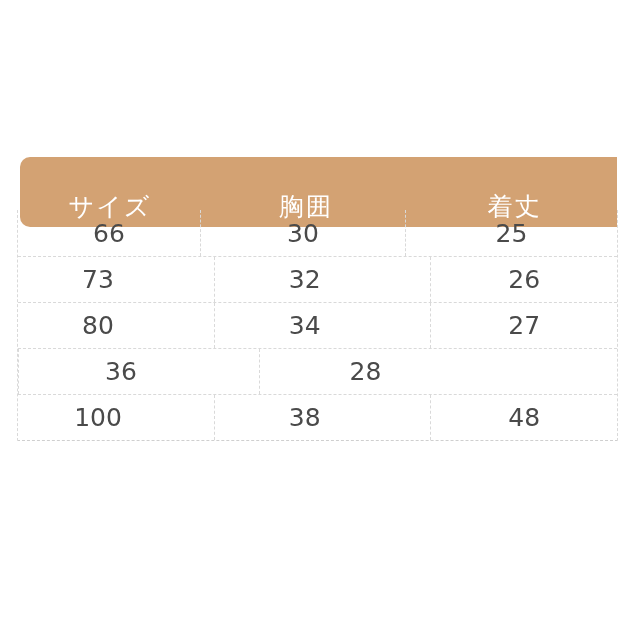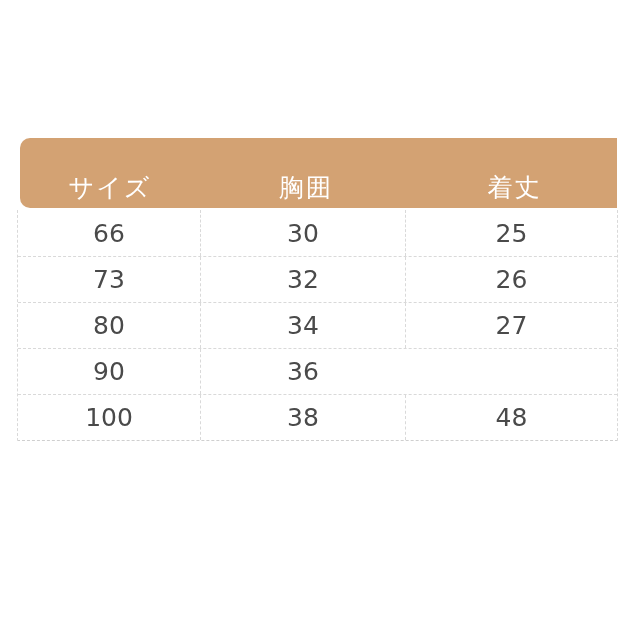--- a/index.html
+++ b/index.html
@@ -20,21 +20,21 @@
     left: 0;
     top: 0;
     width: 640px;
     height: 640px;
   }
 
   
   .chart-header {
     position: absolute;
     left: 20px;
-    top: 138px;
+    top: 157px;
     width: 597px;
     height: 70px;
     background: #d3a273;
     border-radius: 10px 0 0 10px;
     display: flex;
     align-items: flex-end;
     box-sizing: border-box;
     padding-bottom: 8px;
   }
   .chart-header .hcell {
@@ -62,20 +62,21 @@
     border-bottom: 1px dashed #cfcfcf;
     box-sizing: border-box;
   }
   .chart-row {
     display: flex;
     height: 46px;
     box-sizing: border-box;
   }
   .chart-row + .chart-row {
     border-top: 1px dashed #d9d9d9;
+    gap: 36px;
   }
   .chart-cell {
     display: flex;
     align-items: center;
     justify-content: center;
     font-size: 25px;
     color: #4a4a4a;
     box-sizing: border-box;
     font-family: "DejaVu Sans", "Liberation Sans", sans-serif;
   }
@@ -108,22 +109,22 @@
       <div class="chart-cell c2">26</div>
     </div>
 
     <div class="chart-row">
       <div class="chart-cell c0">80</div>
       <div class="chart-cell c1">34</div>
       <div class="chart-cell c2">27</div>
     </div>
 
     <div class="chart-row">
-      <div class="chart-cell c0">90</div>
       <div class="chart-cell c1">36</div>
+      <div class="chart-cell c2">28</div>
     </div>
 
     <div class="chart-row">
       <div class="chart-cell c0">100</div>
       <div class="chart-cell c1">38</div>
       <div class="chart-cell c2">48</div>
     </div>
 
   </div>
 </div>

